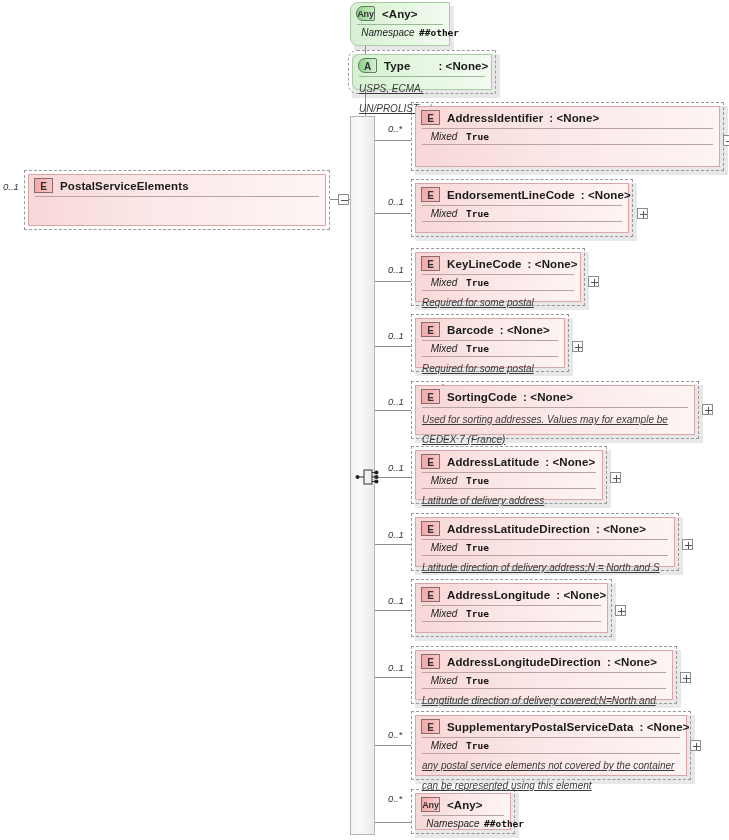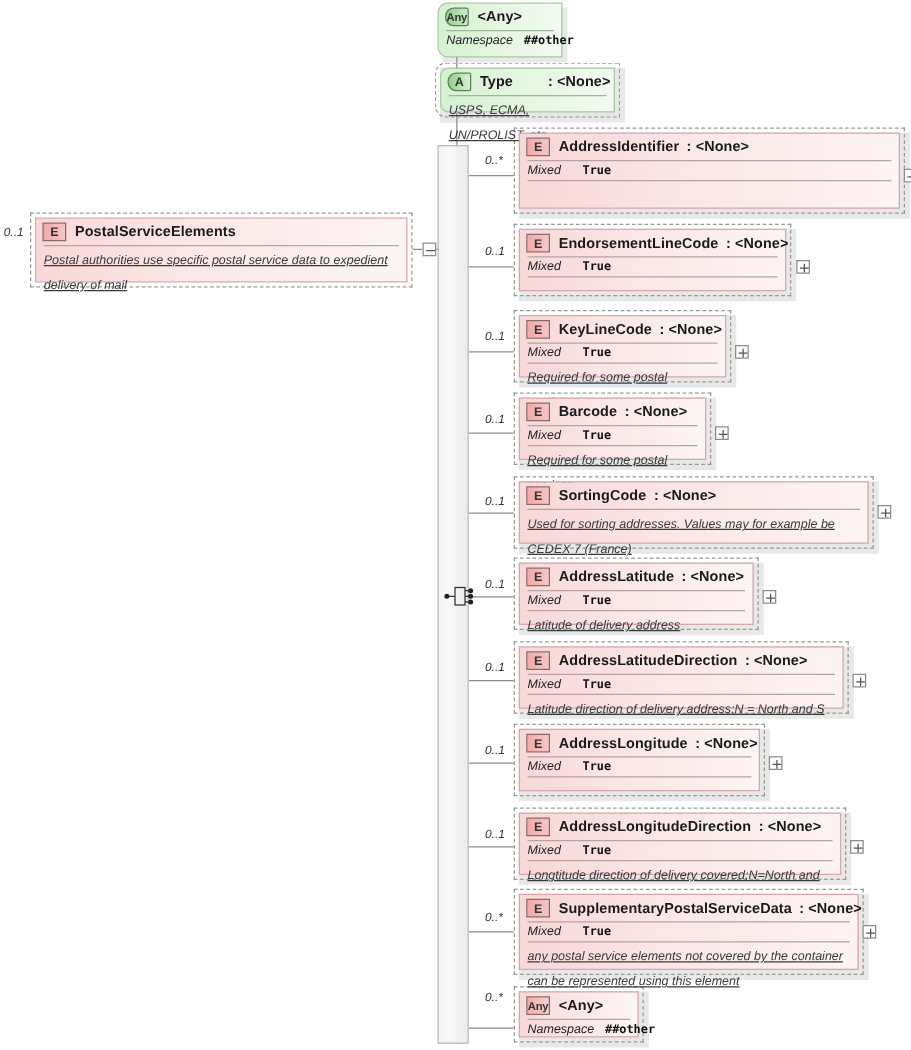--- a/index.html
+++ b/index.html
@@ -69,20 +69,21 @@
     white-space:nowrap;letter-spacing:0.1px;
   }
 
   .hr{height:0;border-top:1px solid #b9a2a2;margin:0 6px;flex:0 0 auto;}
   .hr.g{border-top-color:#9db79a;}
 
   .proprow{
     display:flex;align-items:center;
     padding:2px 6px 2px 6px;flex:0 0 auto;
     font-size:10px;
+    text-align:center;
   }
   .propname{font-style:italic;color:#222;width:44px;flex:0 0 auto;}
   .propname.wide{width:62px;}
   .propval{font-weight:bold;color:#111;font-size:9.5px;font-family:"DejaVu Sans Mono",monospace;}
 
   .doc{
     padding:2px 8px 3px 6px;
     font-size:10px;font-style:italic;color:#3a3a3a;
     line-height:20px;flex:1 1 auto;text-decoration:underline;
   }
@@ -169,21 +170,20 @@
   <div class="ln lnh" style="left:375px;top:822px;width:36px;"></div>
 
   <div class="node elem optional rootbox" style="left:24px;top:170px;width:306px;height:60px;">
     <div class="frame"></div>
     <div class="inner">
       <div class="titlerow">
         <span class="badge e">E</span>
         <span class="title">PostalServiceElements</span>
       </div>
       <div class="hr"></div>
-      <div class="doc">Postal authorities use specific postal service data to expedient delivery of mail</div>
     </div>
   </div>
   <div class="card" style="left:3px;top:181px;">0..1</div>
   <div class="minus" style="left:338px;top:194px;"></div>
 
   <div class="node green required" style="left:350px;top:2px;width:100px;height:44px;">
     <div class="shadow"></div>
     <div class="frame" style="border:none;"></div>
     <div class="inner" style="left:0;top:0;right:0;bottom:0;border-radius:8px 0 0 8px;">
       <div class="titlerow">

